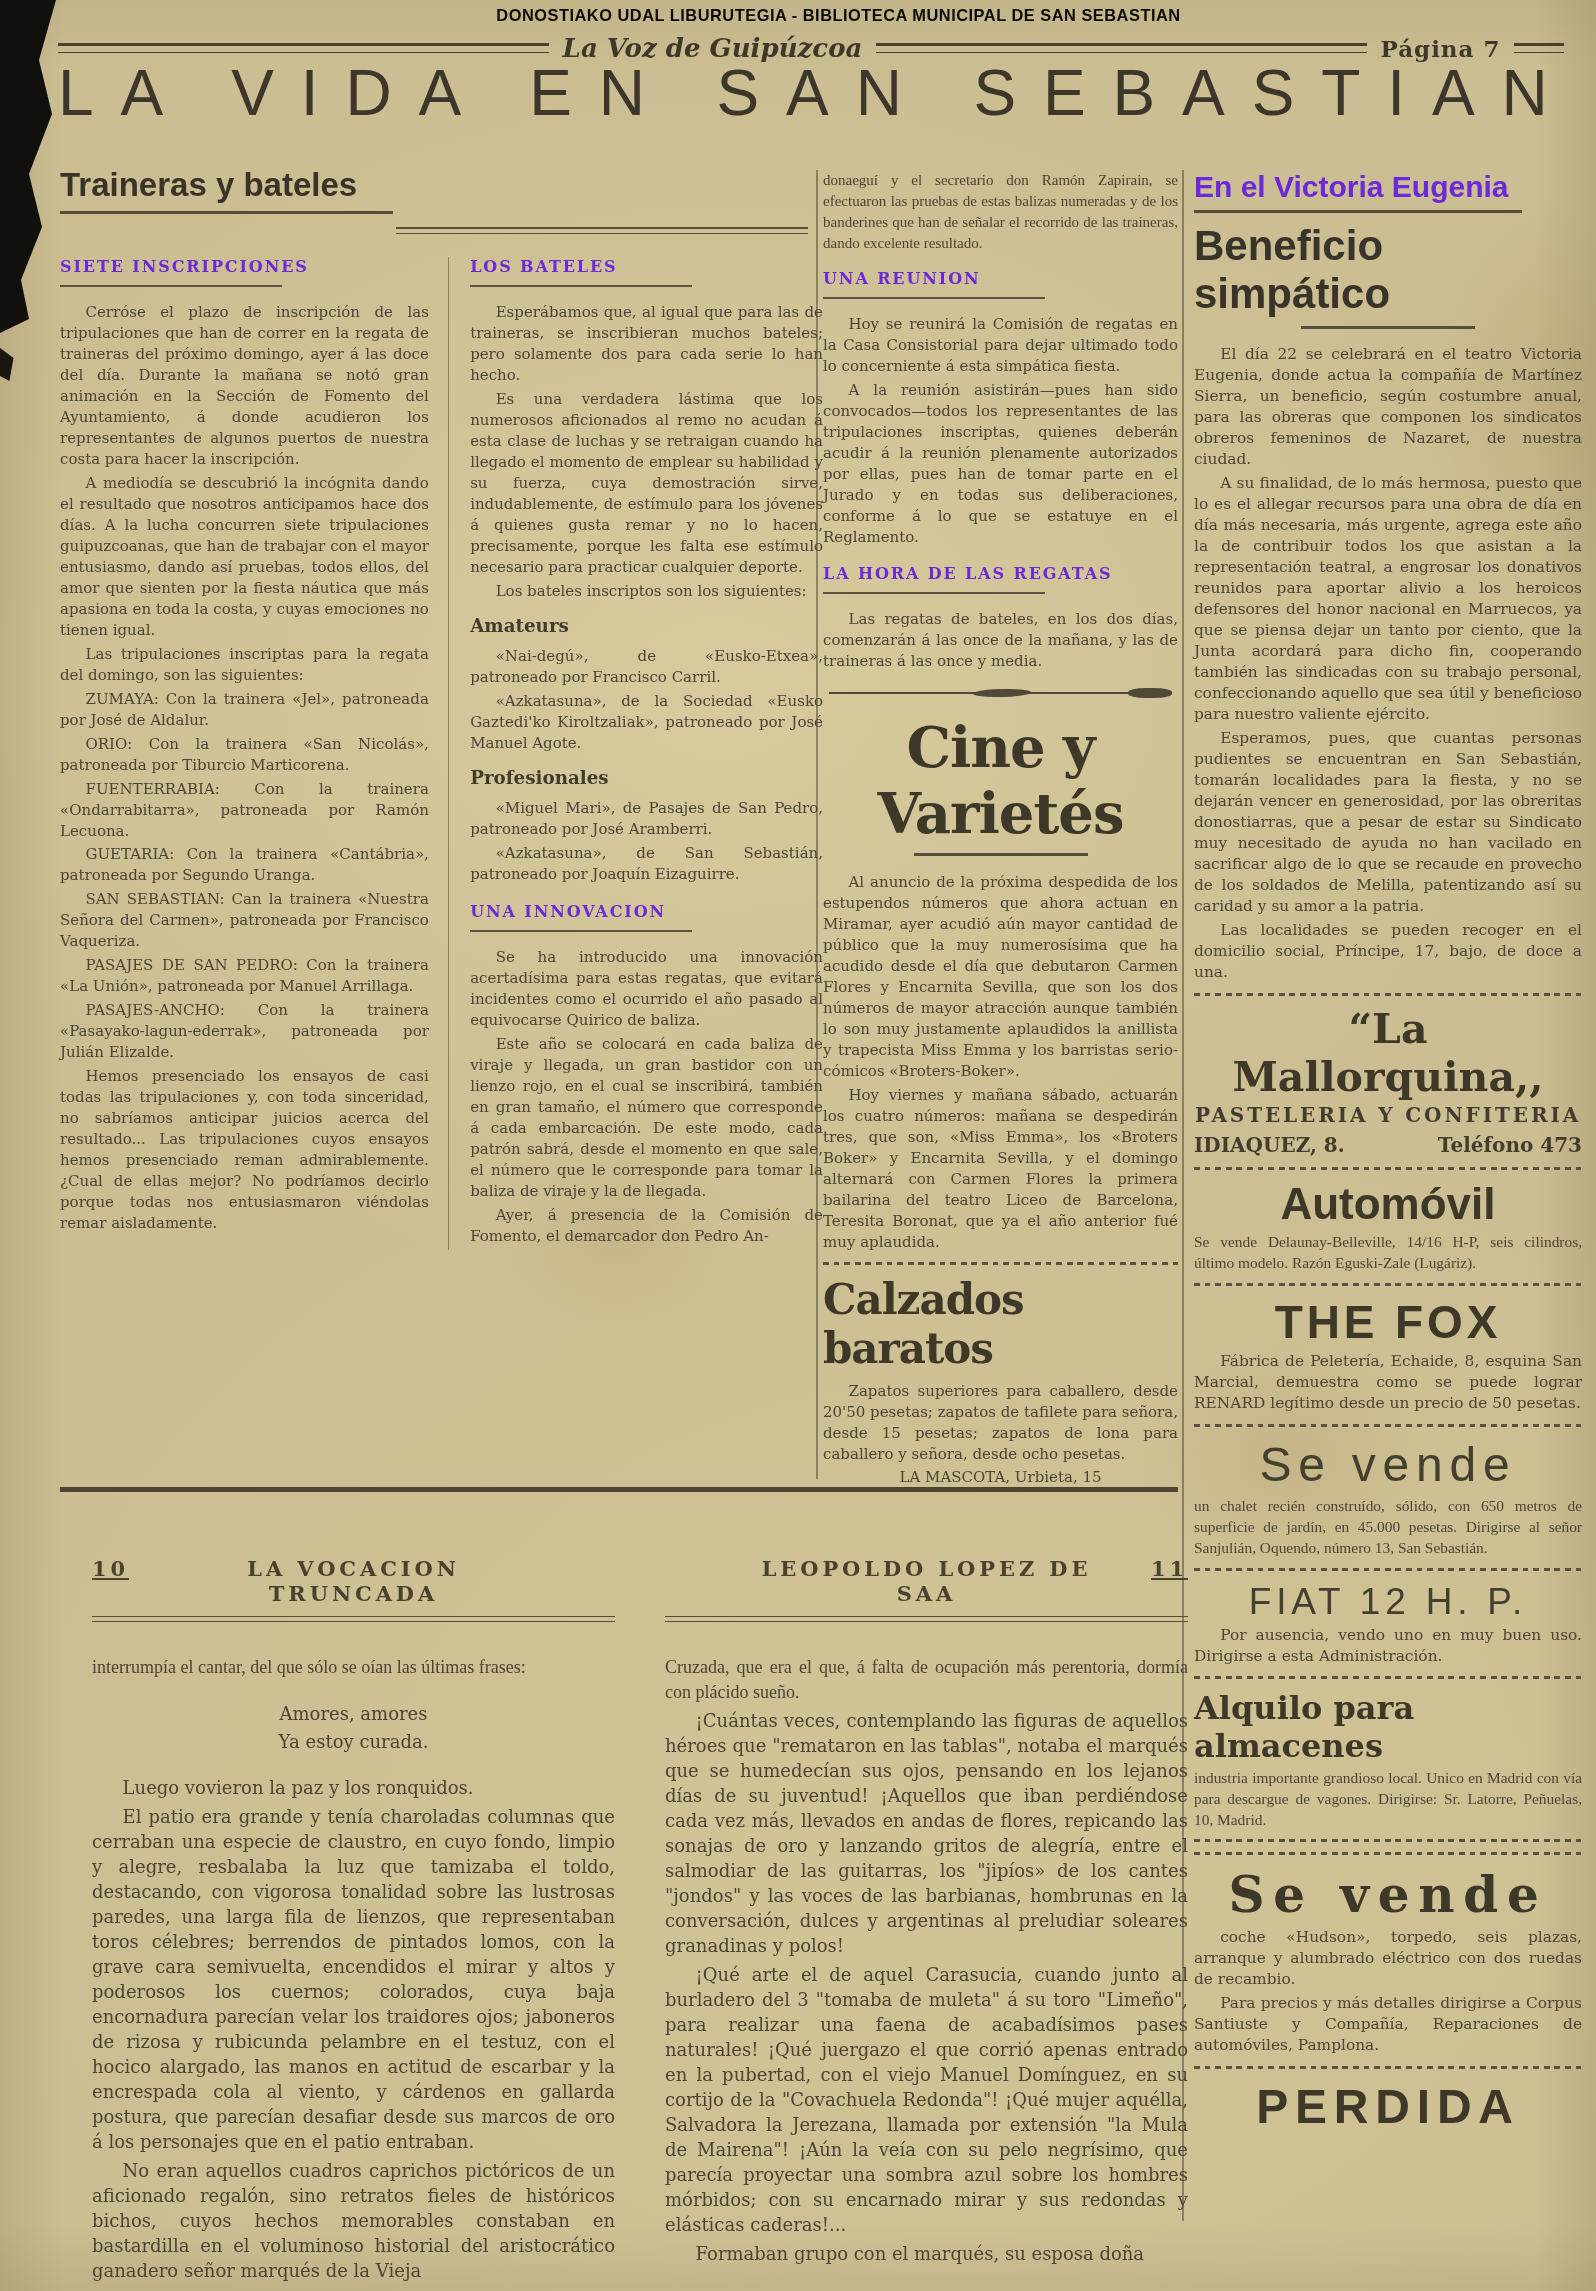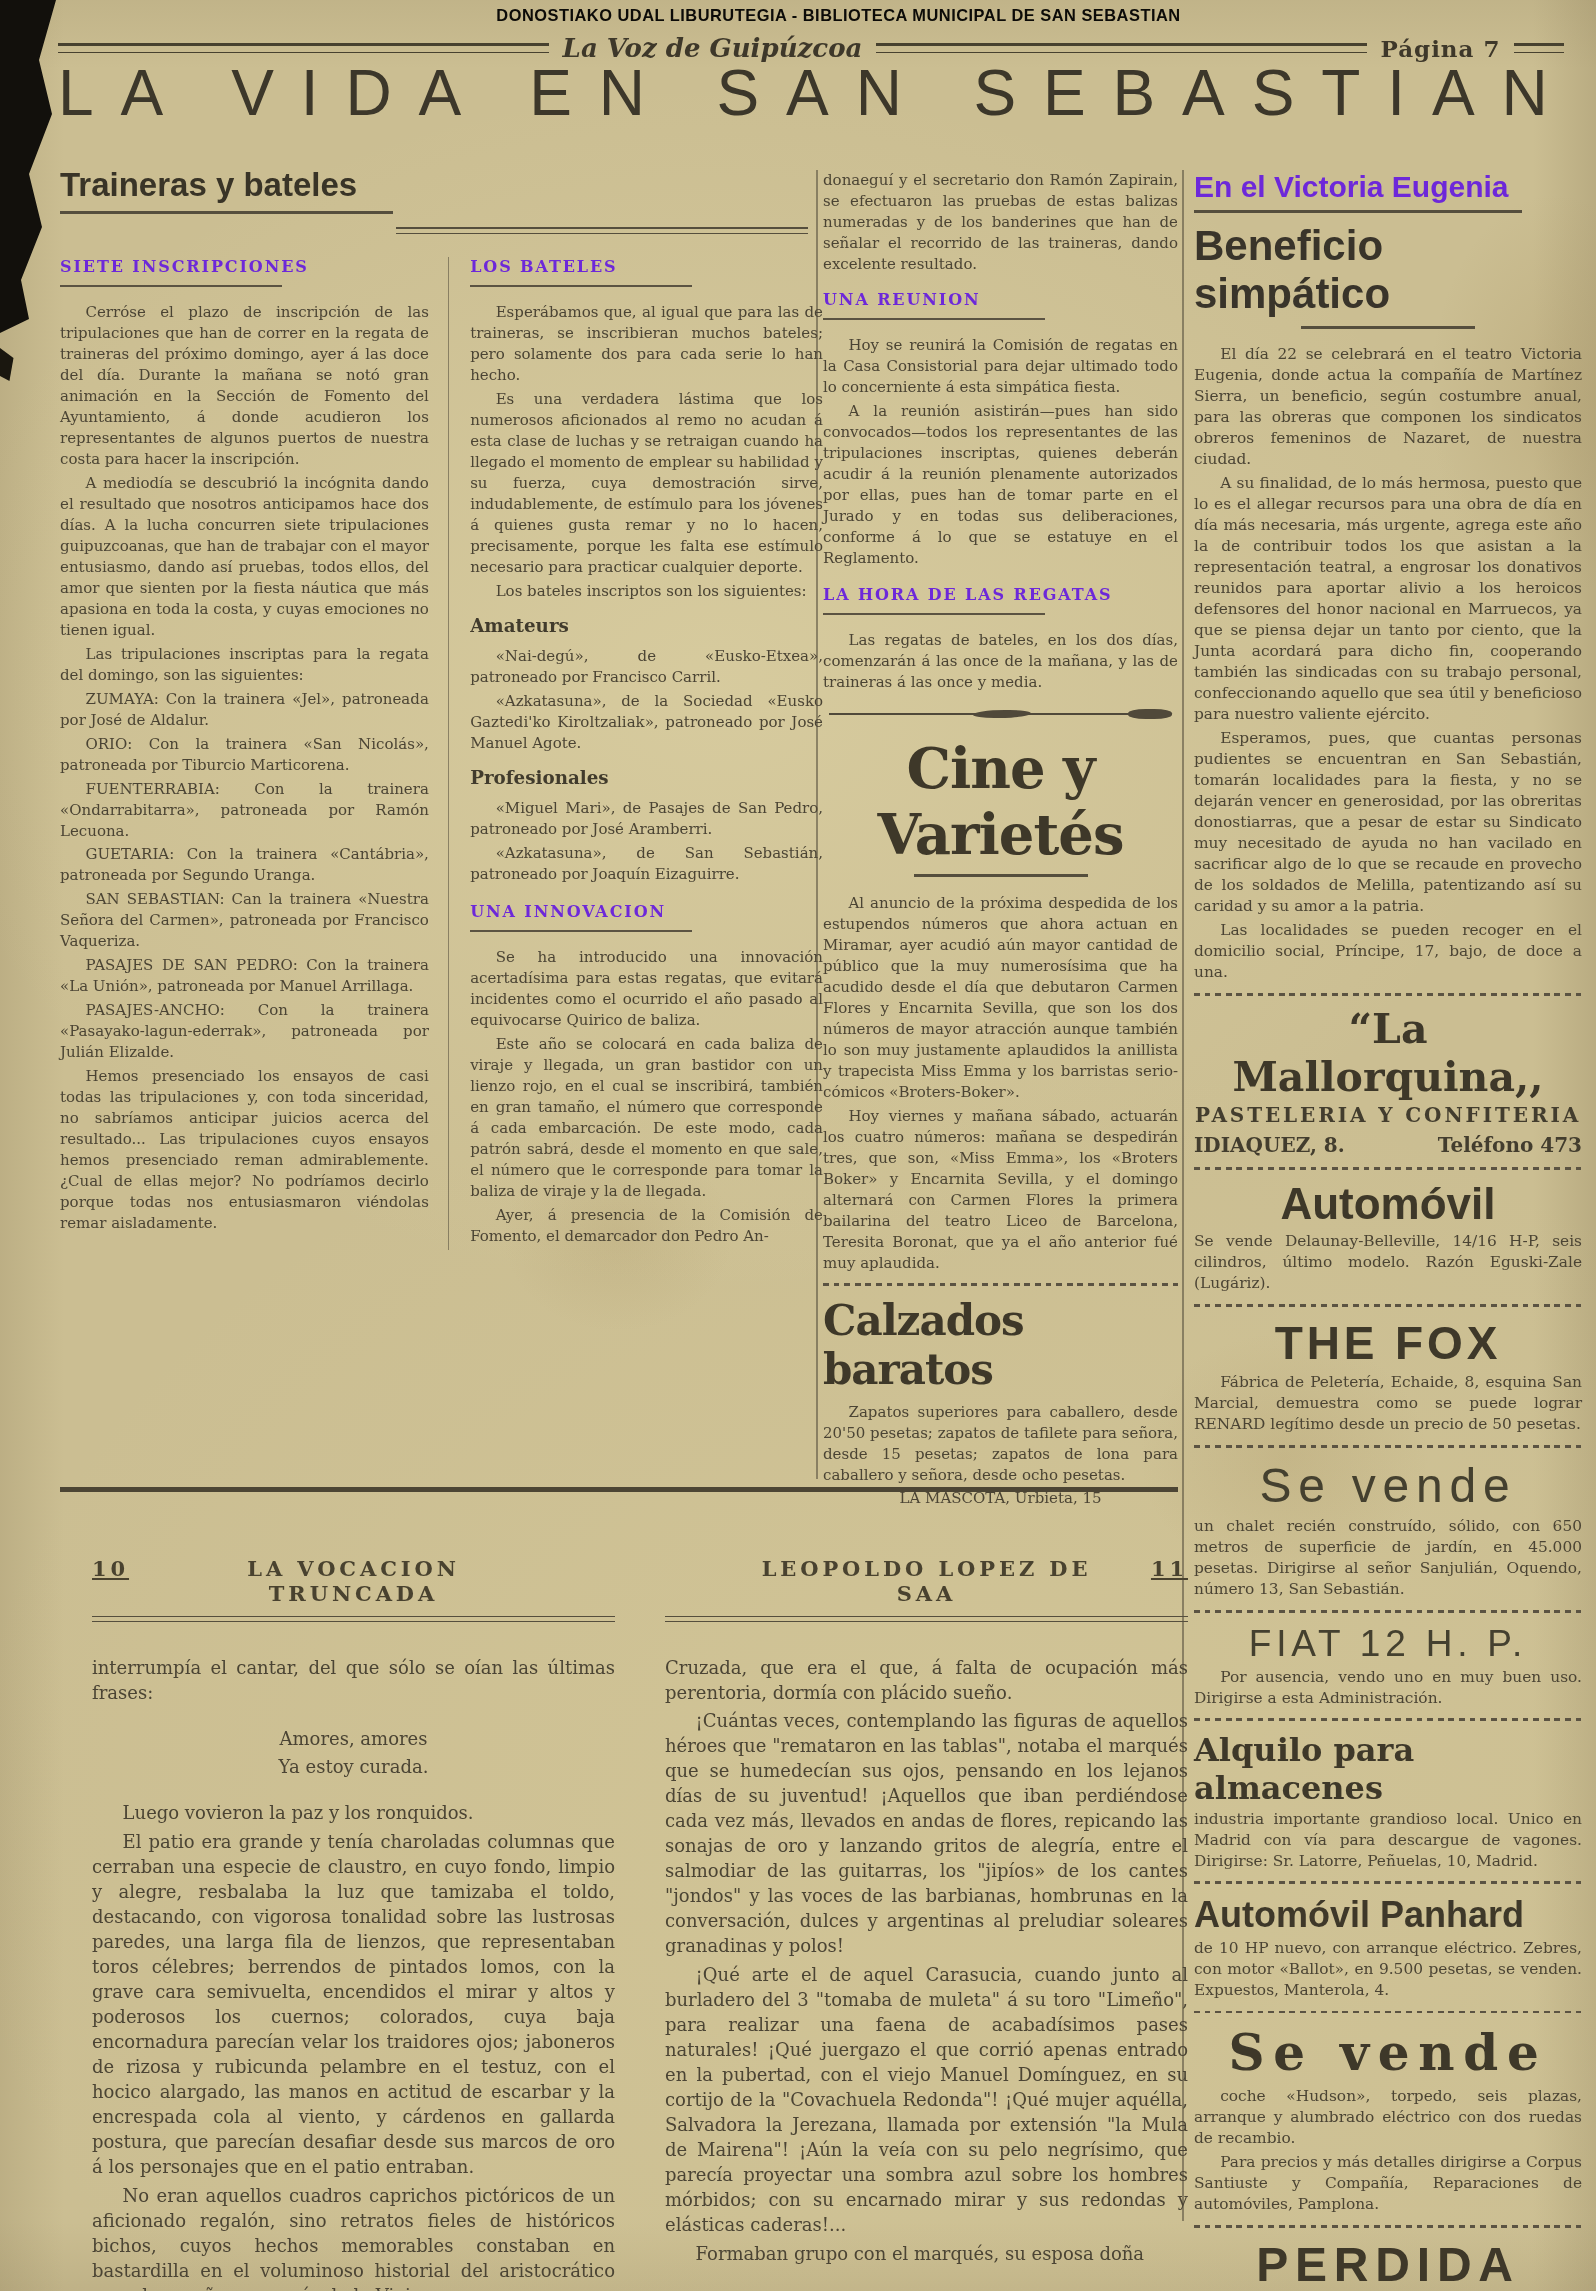--- a/index.html
+++ b/index.html
@@ -14,21 +14,21 @@
       linear-gradient(90deg, rgba(120,105,70,.18) 0, rgba(0,0,0,0) 4%, rgba(0,0,0,0) 96%, rgba(120,105,70,.22) 100%),
       linear-gradient(0deg, rgba(120,105,70,.15) 0, rgba(0,0,0,0) 3%, rgba(0,0,0,0) 97%, rgba(120,105,70,.12) 100%);}
   .stain{position:absolute;border-radius:50%;pointer-events:none;}
   #stain1{left:1429px;top:193px;width:251px;height:406px;background:radial-gradient(closest-side,rgba(150,125,75,.20),rgba(0,0,0,0));}
   #stain2{left:1139px;top:1332px;width:290px;height:251px;background:radial-gradient(closest-side,rgba(150,125,75,.16),rgba(0,0,0,0));}
   #stain3{left:502px;top:1139px;width:232px;height:193px;background:radial-gradient(closest-side,rgba(150,125,75,.14),rgba(0,0,0,0));}
   #corner-blob{position:absolute;left:0;top:0;width:68px;height:333px;background:#12100c;
     clip-path:polygon(0 0,56px 0,39px 60px,52px 114px,29px 174px,42px 227px,21px 280px,29px 319px,0 333px);}
   #edge-mark{position:absolute;left:0;top:348px;width:13.5px;height:33px;background:#1a170f;clip-path:polygon(0 0,100% 30%,70% 100%,0 85%);}
   .para{font-size:15px;line-height:21px;color:#4b4434;text-align:justify;text-indent:1.7em;margin:0 0 2.9px;}
-  .para.flush{text-indent:0;}
+  .para.flush{text-indent:0;font-family:Liberation Serif, serif;}
   .subhead{font-weight:700;font-size:16px;letter-spacing:1.9px;color:#6d28d9;margin:0;}
   .subhead-rule{width:222px;height:1.9px;background:#5b5342;margin:8.7px 0 15.4px;}
   .group-label{font-weight:700;font-size:18.3px;color:#413b2c;margin:13.5px 0 9.7px;}
   .wavy{height:2.9px;background:repeating-linear-gradient(90deg,#5b5342 0 5.8px,rgba(0,0,0,0) 5.8px 10.6px);margin:9.7px 0;}
   .double-rule{border-top:2.9px solid #554e3d;border-bottom:1.9px solid #554e3d;height:3.9px;}
   .center-rule{width:174px;height:2.9px;background:#554e3d;margin:7.7px auto 15.4px;}
 
   
   #stamp{position:absolute;left:0;top:5.8px;width:100%;text-align:center;
     font:700 16.4px "Liberation Sans", sans-serif;color:#0c0b08;letter-spacing:0.5px;margin-left:40px;}
@@ -241,24 +241,20 @@
     <p class="para body">Por ausencia, vendo uno en muy buen uso. Dirigirse a esta Administración.</p>
   </div>
 
   <div class="wavy"></div>
   <div class="ad">
     <h2 class="ad-title-alq">Alquilo para almacenes</h2>
     <p class="para flush body">industria importante grandioso local. Unico en Madrid con vía para descargue de vagones. Dirigirse: Sr. Latorre, Peñuelas, 10, Madrid.</p>
   </div>
 
   <div class="wavy"></div>
-  <div class="ad">
-    <h2 class="ad-title-pan">Automóvil Panhard</h2>
-    <p class="para flush body">de 10 HP nuevo, con arranque eléctrico. Zebres, con motor «Ballot», en 9.500 pesetas, se venden. Expuestos, Manterola, 4.</p>
-  </div>
 
   <div class="wavy"></div>
   <div class="ad">
     <h2 class="ad-title-slab">Se vende</h2>
     <div>
         <p class="para">coche «Hudson», torpedo, seis plazas, arranque y alumbrado eléctrico con dos ruedas de recambio.</p>
         <p class="para">Para precios y más detalles dirigirse a Corpus Santiuste y Compañía, Reparaciones de automóviles, Pamplona.</p>
       </div>
   </div>
 

